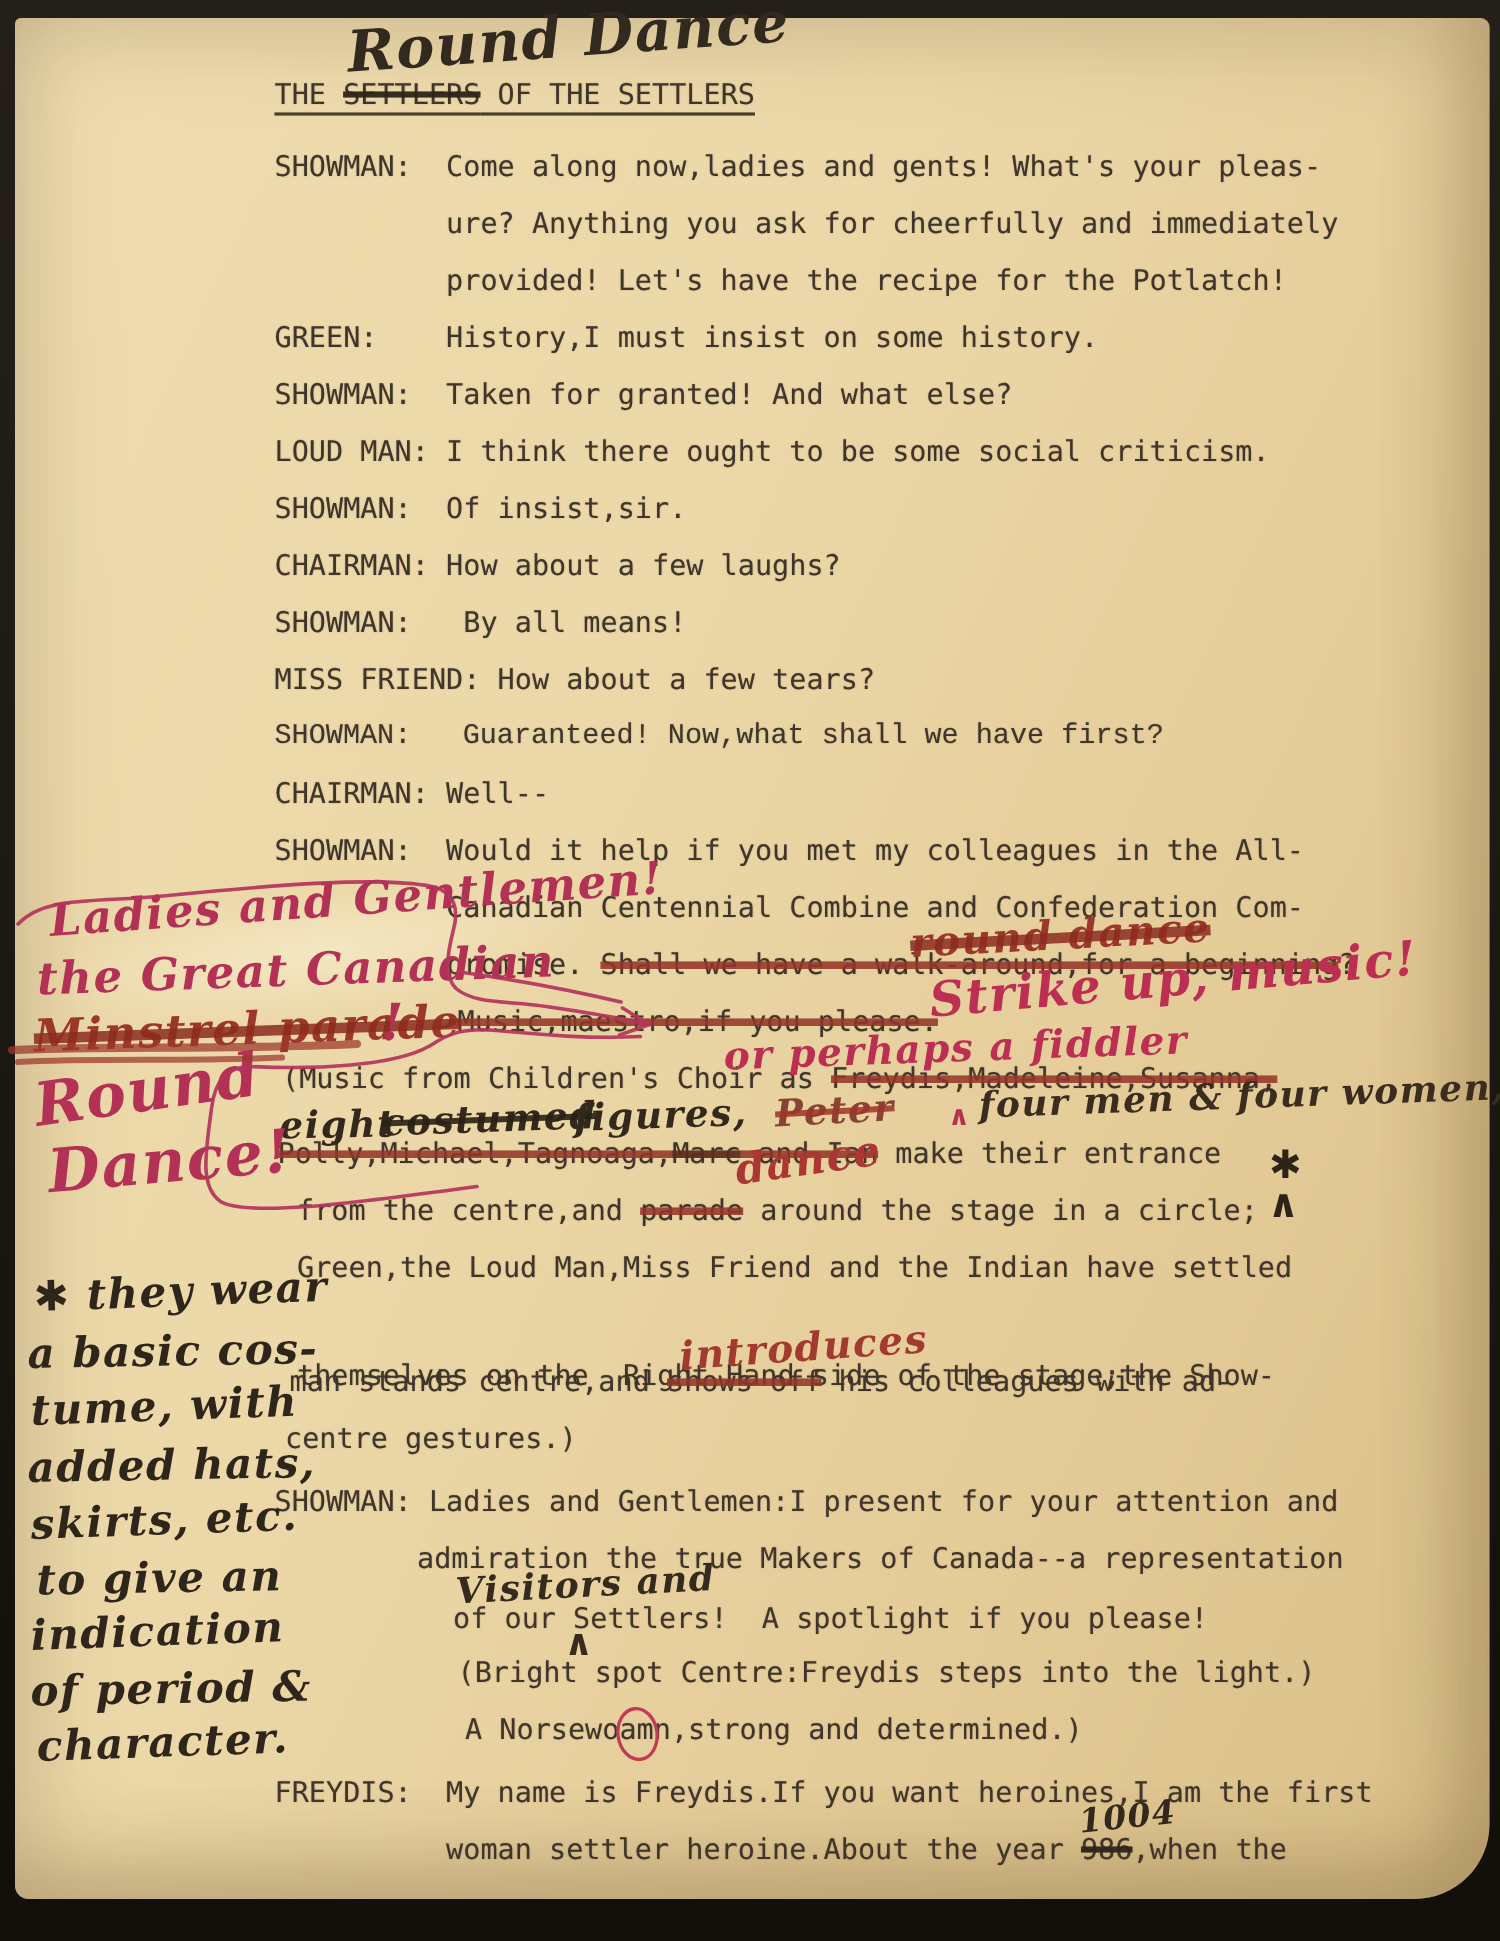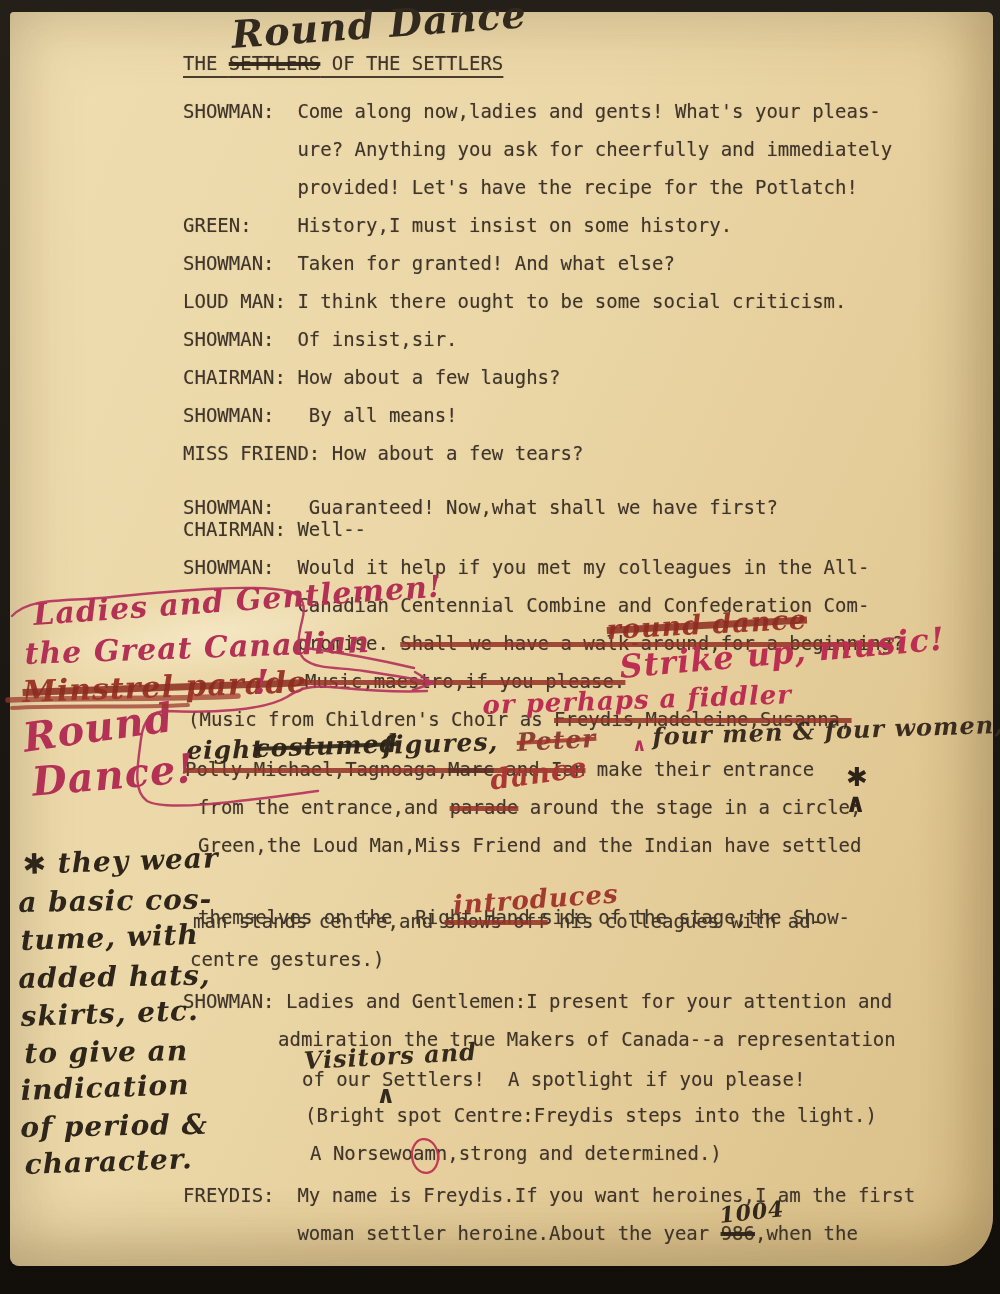--- a/index.html
+++ b/index.html
@@ -56,29 +56,29 @@
     <div class="tline" style="left: 183px; top: 100px;"><span>SHOWMAN:  Come along now,ladies and gents! What's your pleas-</span></div>
     <div class="tline" style="left: 183px; top: 138px;"><span>          ure? Anything you ask for cheerfully and immediately</span></div>
     <div class="tline" style="left: 183px; top: 176px;"><span>          provided! Let's have the recipe for the Potlatch!</span></div>
     <div class="tline" style="left: 183px; top: 214px;"><span>GREEN:    History,I must insist on some history.</span></div>
     <div class="tline" style="left: 183px; top: 252px;"><span>SHOWMAN:  Taken for granted! And what else?</span></div>
     <div class="tline" style="left: 183px; top: 290px;"><span>LOUD MAN: I think there ought to be some social criticism.</span></div>
     <div class="tline" style="left: 183px; top: 328px;"><span>SHOWMAN:  Of insist,sir.</span></div>
     <div class="tline" style="left: 183px; top: 366px;"><span>CHAIRMAN: How about a few laughs?</span></div>
     <div class="tline" style="left: 183px; top: 404px;"><span>SHOWMAN:   By all means!</span></div>
     <div class="tline" style="left: 183px; top: 442px;"><span>MISS FRIEND: How about a few tears?</span></div>
-    <div class="tline" style="left: 183px; top: 496px;"><span>SHOWMAN:   Guaranteed! Now,what shall we have first?</span></div>
+    <div class="tline" style="left: 183px; top: 479px; font-family: Liberation Mono, monospace;"><span>SHOWMAN:   Guaranteed! Now,what shall we have first?</span></div>
     <div class="tline" style="left: 183px; top: 518px;"><span>CHAIRMAN: Well--</span></div>
     <div class="tline" style="left: 183px; top: 556px;"><span>SHOWMAN:  Would it help if you met my colleagues in the All-</span></div>
     <div class="tline" style="left: 183px; top: 594px;"><span>          Canadian Centennial Combine and Confederation Com-</span></div>
     <div class="tline" style="left: 183px; top: 632px;"><span>          promise. </span><span class="sr-t">Shall we have a walk-around,for a beginning</span><span>?</span></div>
     <div class="tline" style="left: 305px; top: 670px;"><span class="sr-t">Music,maestro,if you please.</span></div>
     <div class="tline" style="left: 188px; top: 708px; text-align: right;"><span>(Music from Children's Choir as </span><span class="sr-t">Freydis,Madeleine,Susanna,</span></div>
     <div class="tline" style="left: 185px; top: 758px;"><span class="sr-t">Polly,Michael,Tagnoaga,</span><span class="srb-t">Marc</span><span class="sr-t"> and Ian</span><span> make their entrance</span></div>
-    <div class="tline" style="left: 198px; top: 796px;"><span>from the entrance,and </span><span class="sr-t">parade</span><span> around the stage in a circle;</span></div>
+    <div class="tline" style="left: 198px; top: 796px;"><span>from the centre,and </span><span class="sr-t">parade</span><span> around the stage in a circle;</span></div>
     <div class="tline" style="left: 198px; top: 834px;"><span>Green,the Loud Man,Miss Friend and the Indian have settled</span></div>
     <div class="tline" style="left: 198px; top: 872px; margin-top: 34px;"><span>themselves on the  Right Hand side of the stage;the Show-</span></div>
     <div class="tline" style="left: 193px; top: 910px;"><span>man stands centre,and </span><span class="sr-t">shows off</span><span> his colleagues with ad-</span></div>
     <div class="tline" style="left: 190px; top: 948px;"><span>centre gestures.)</span></div>
     <div class="tline" style="left: 183px; top: 990px;"><span>SHOWMAN: Ladies and Gentlemen:I present for your attention and</span></div>
     <div class="tline" style="left: 278px; top: 1028px;"><span>admiration the true Makers of Canada--a representation</span></div>
     <div class="tline" style="left: 302px; top: 1068px;"><span>of our Settlers!  A spotlight if you please!</span></div>
     <div class="tline" style="left: 305px; top: 1104px; text-align: right;"><span>(Bright spot Centre:Freydis steps into the light.)</span></div>
     <div class="tline" style="left: 310px; top: 1142px;"><span>A Norsewoamn,strong and determined.)</span></div>
     <div class="tline" style="left: 183px; top: 1184px;"><span>FREYDIS:  My name is Freydis.If you want heroines,I am the first</span></div>

